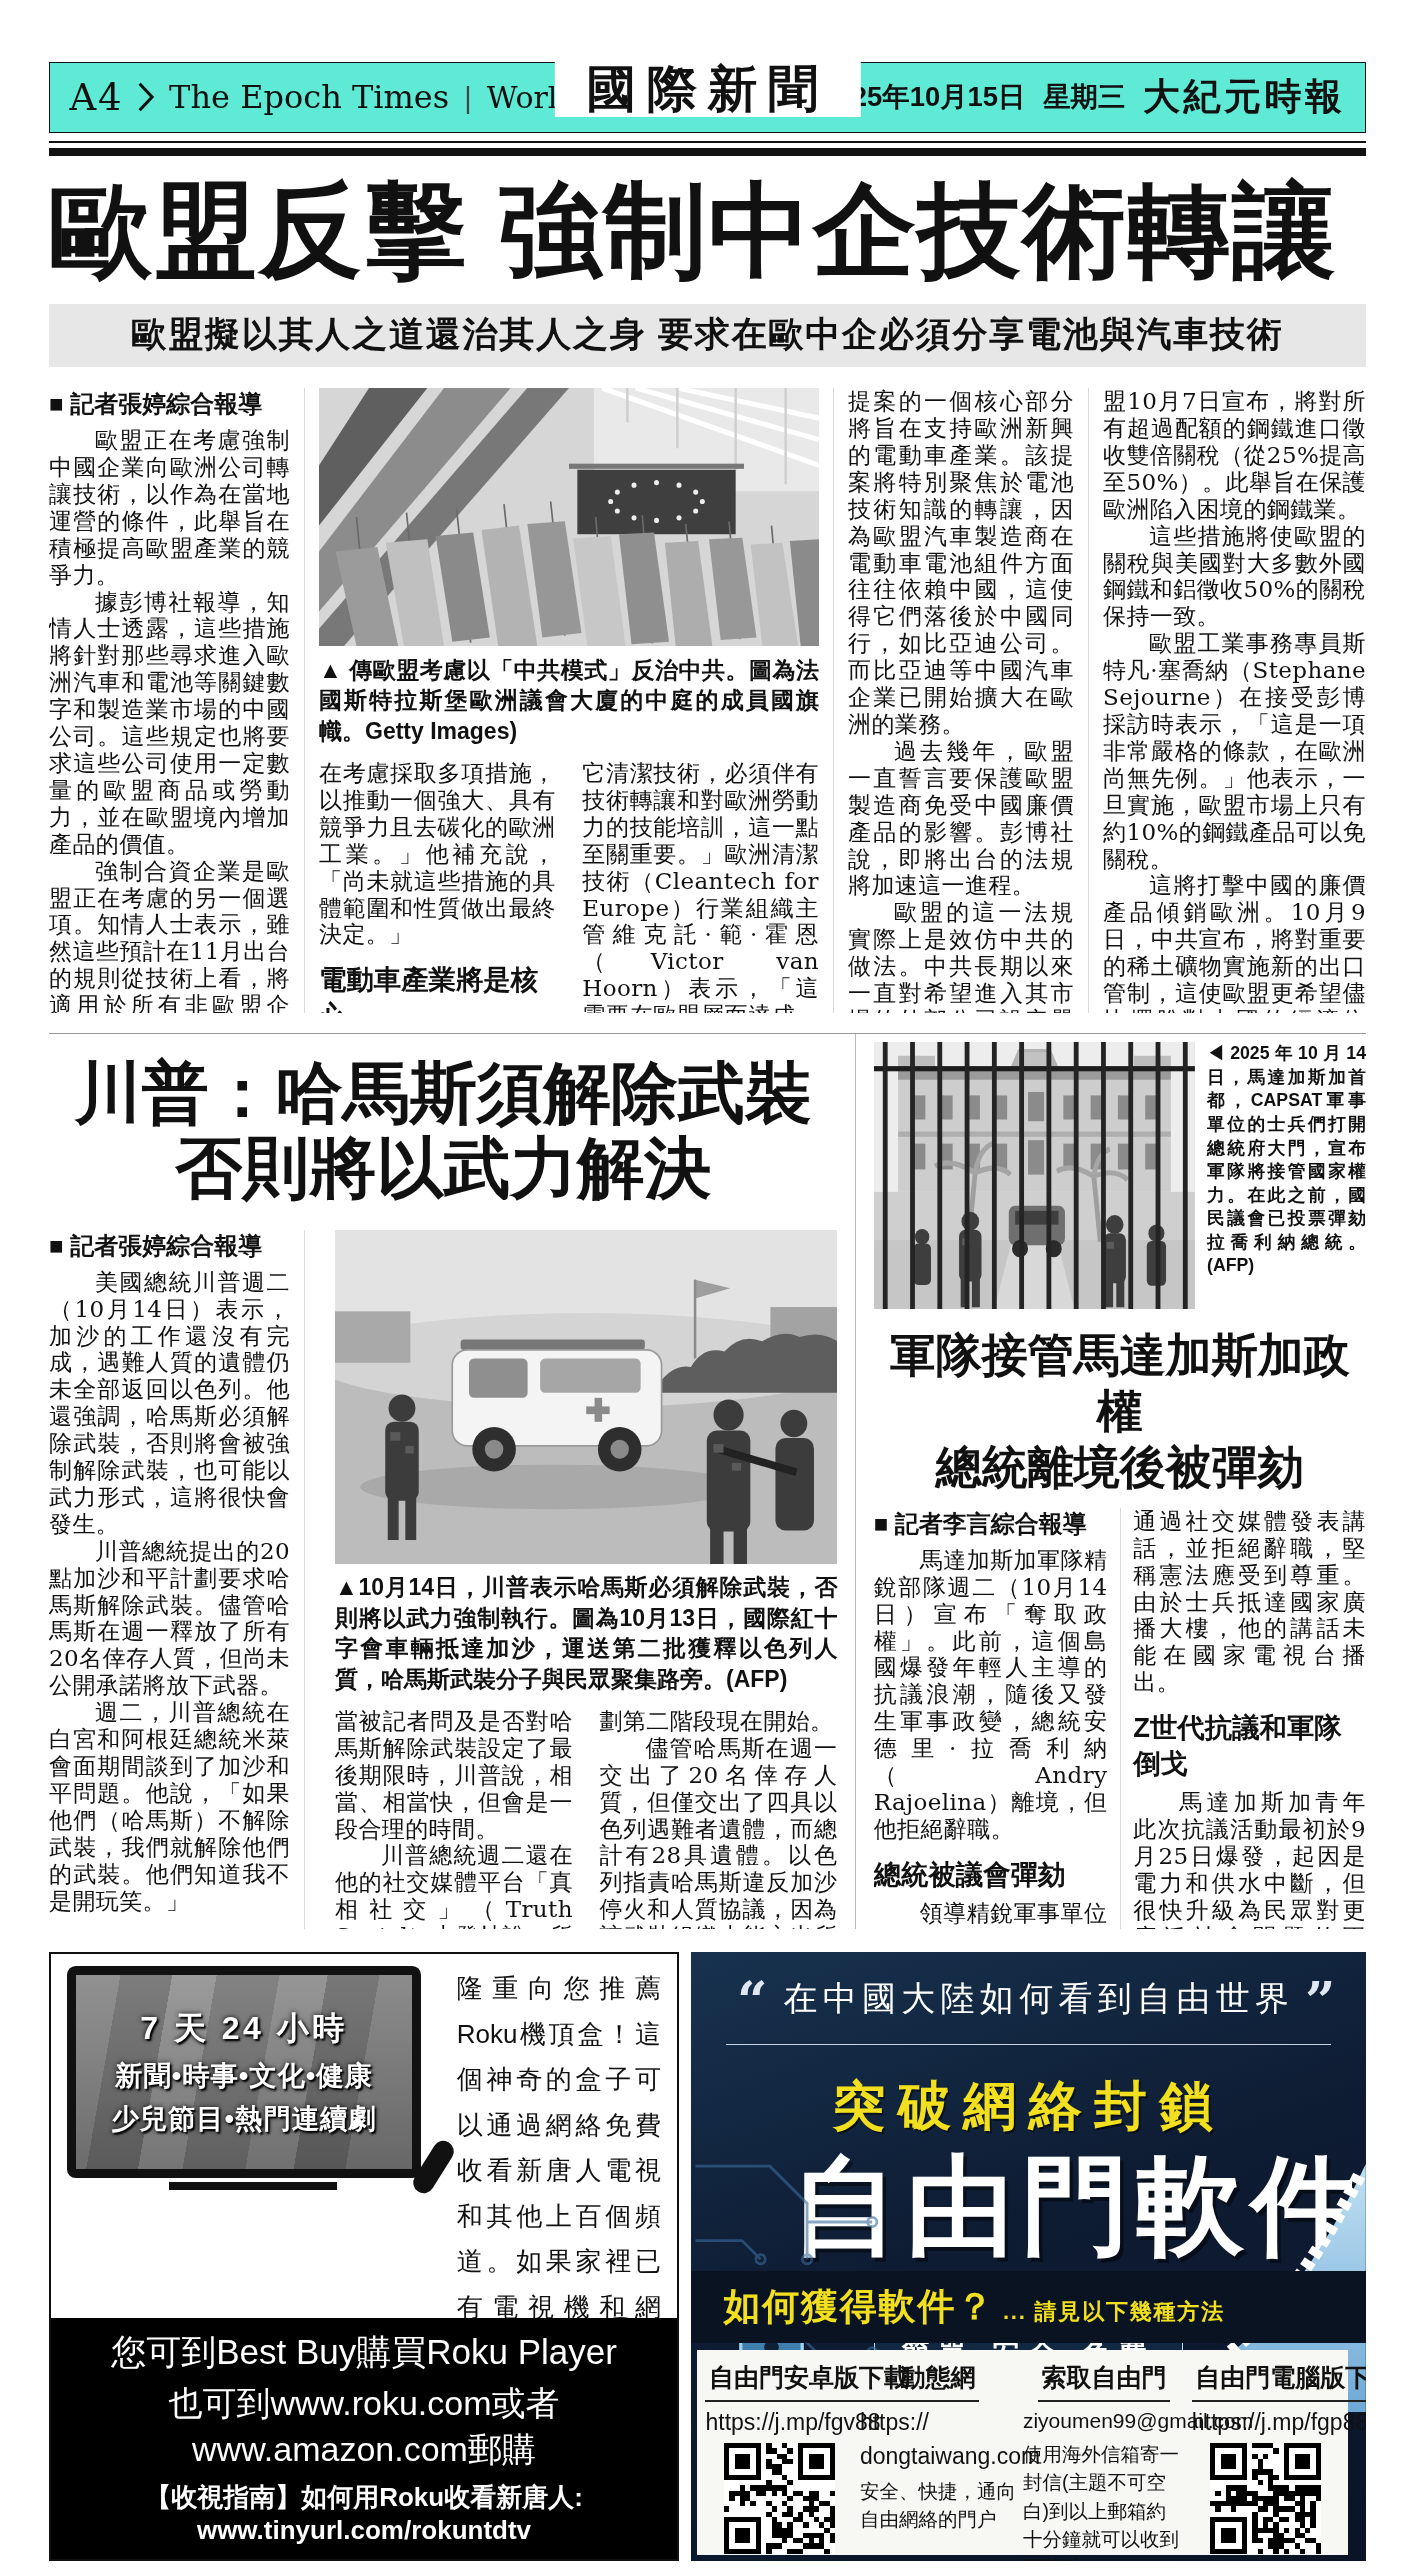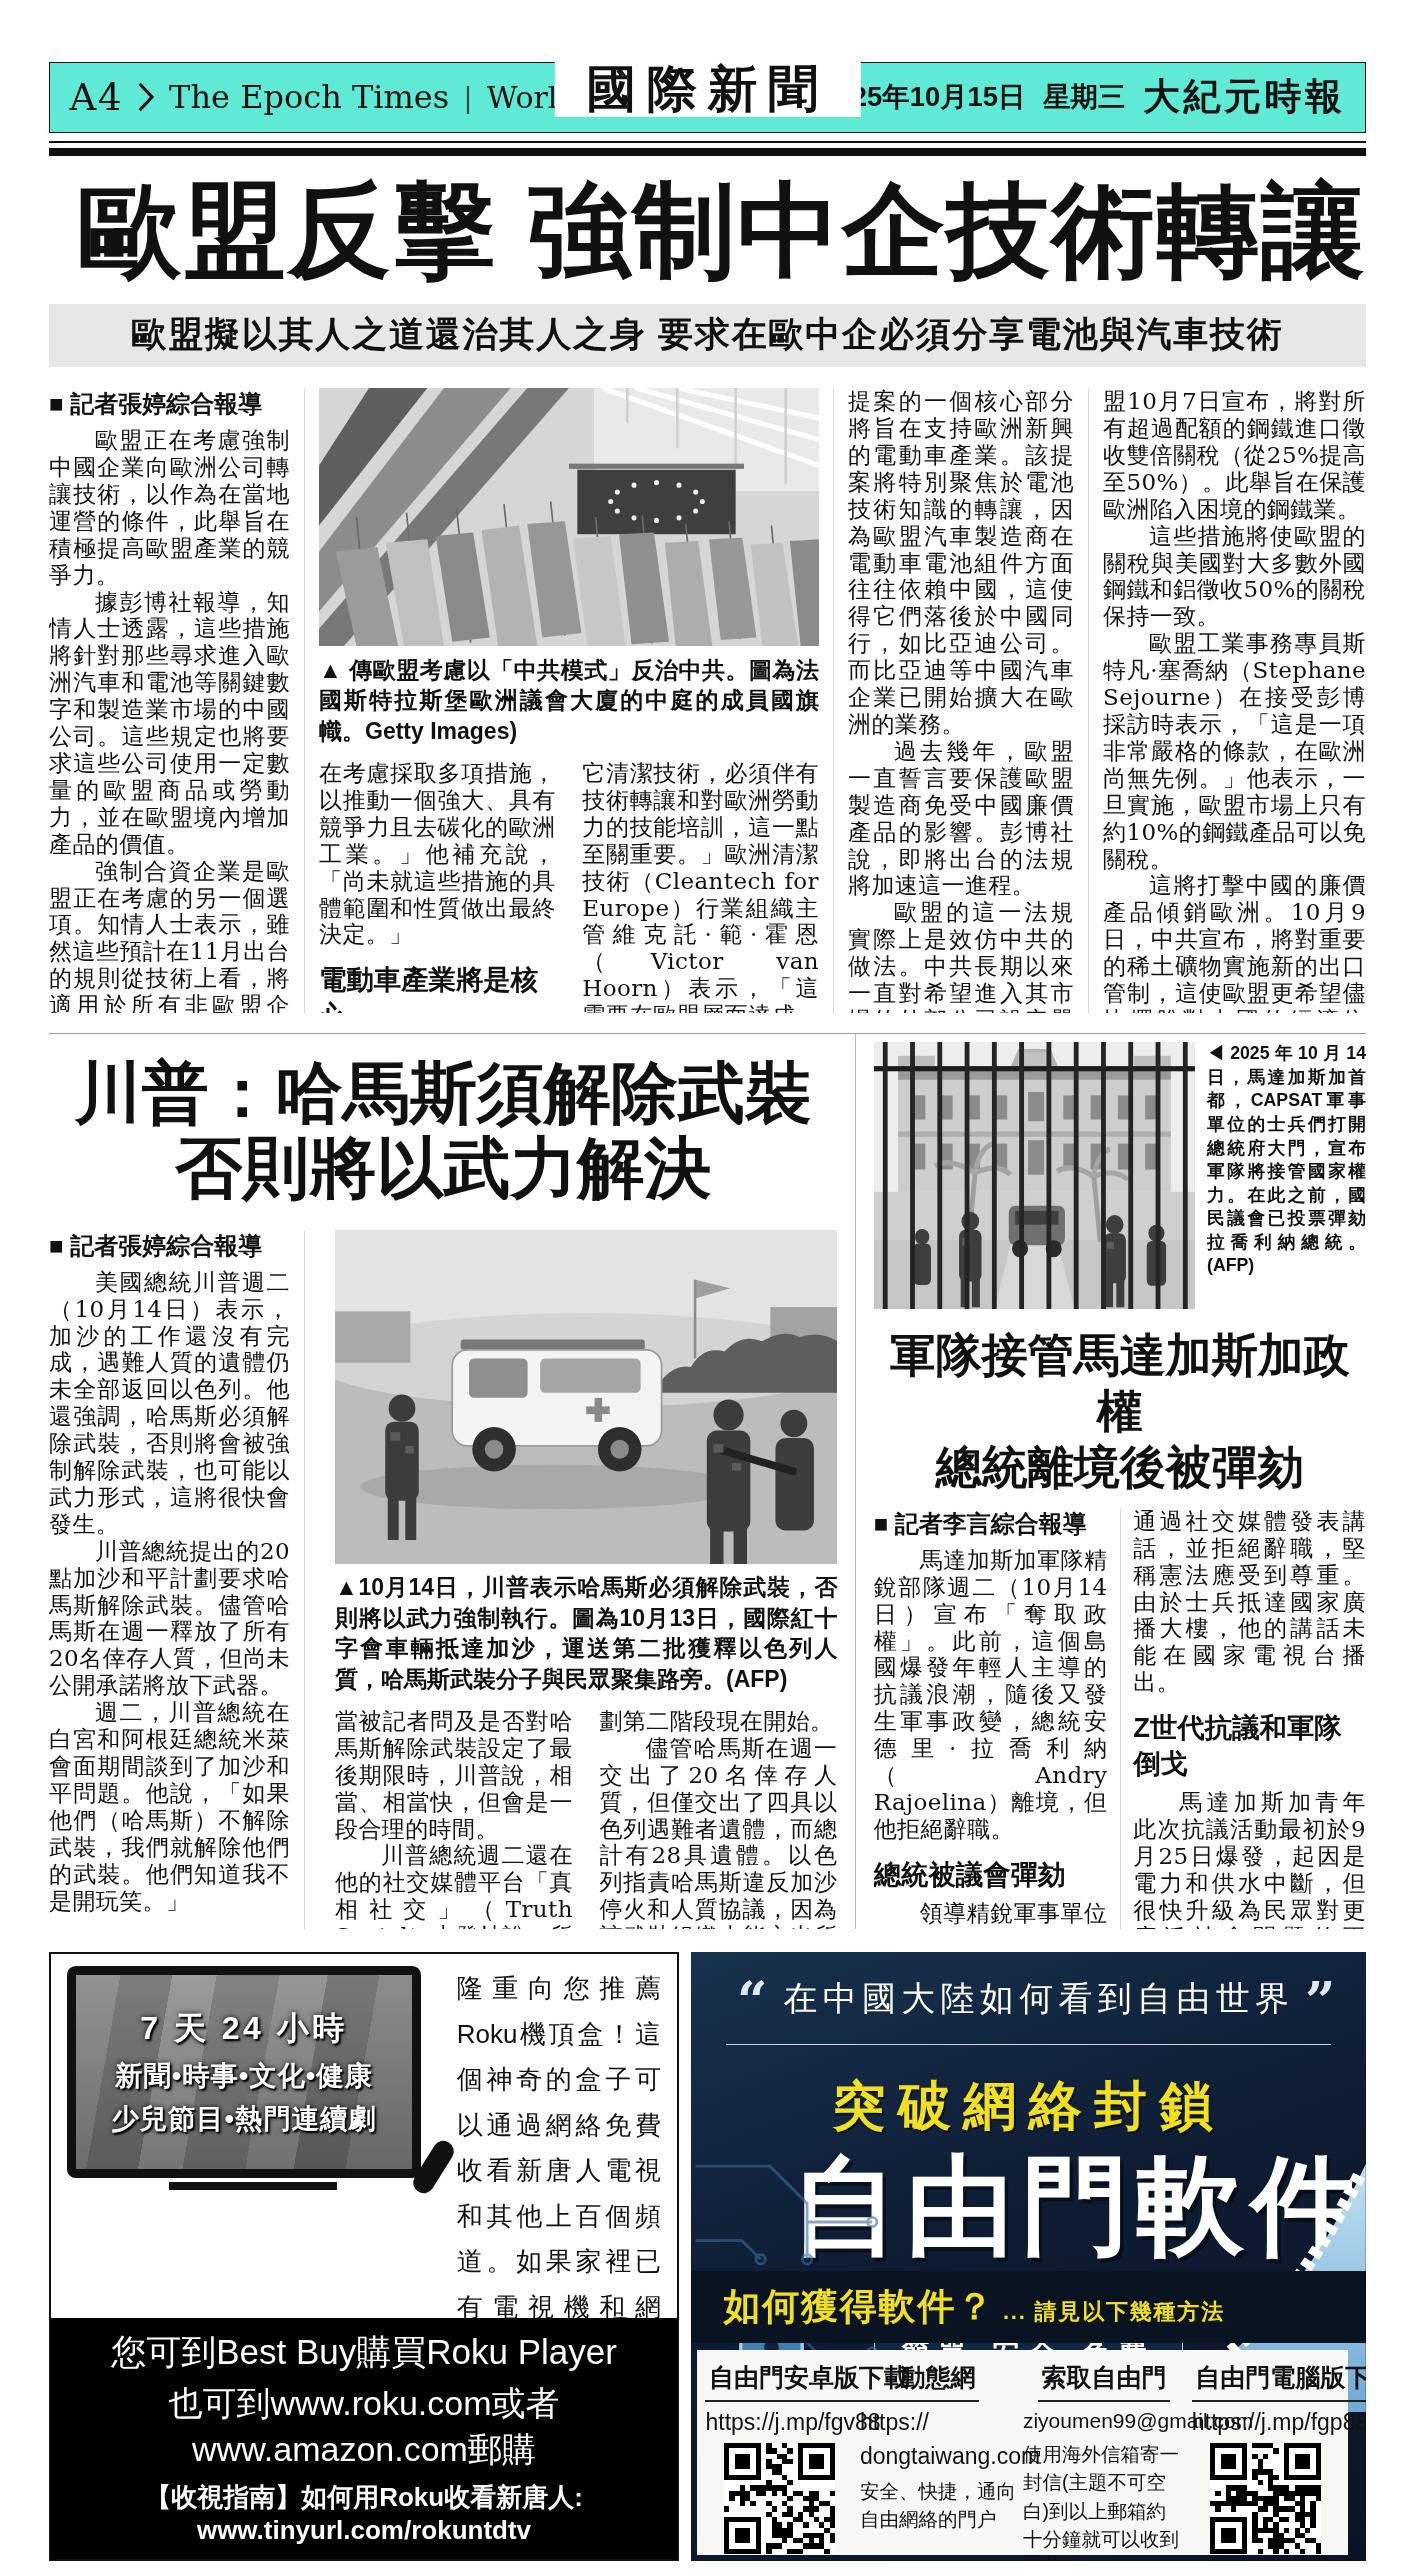--- a/index.html
+++ b/index.html
@@ -17,21 +17,21 @@
   .mast-a4{font-size:37px;letter-spacing:1.8px;}
   .mast-et{font-size:32px;}
   .mast-sep{font-size:28px;color:#444;}
   .mast-world{font-size:30px;}
   .mast-right{display:flex;align-items:center;gap:17.7px;}
   .mast-date,.mast-week{font-family:"Liberation Sans",sans-serif;font-weight:700;font-size:27.4px;}
   .mast-paper{font-size:37px;font-weight:900;letter-spacing:3.5px;}
   .double-rule{margin-top:8.8px;border-top:2.7px solid #111;border-bottom:8px solid #111;height:4.4px;}
   
   .headline-main{font-family:"Liberation Sans",sans-serif;font-weight:900;font-size:103px;
-    line-height:1.05;text-align:right;letter-spacing:1.8px;margin:21px 0 19.5px;white-space:nowrap;}
+    line-height:1.05;text-align:left;letter-spacing:1.8px;margin:21px 0 19.5px;white-space:nowrap;}
   .subband{background:#e7e7e7;text-align:center;font-family:"Liberation Sans",sans-serif;
     font-weight:700;font-size:35px;padding:7px 0 8.8px;letter-spacing:1.8px;}
   .art1{display:grid;grid-template-columns:255px 529px 255px 1fr;margin-top:21px;height:625px;overflow:hidden;}
   .col{padding:0 14px;min-width:0;}
   .col:first-child{padding-left:0;}
   .col:last-child{padding-right:0;}
   .col + .col{border-left:0.9px solid #d9d9d9;}
   .byline{font-family:"Liberation Sans",sans-serif;font-weight:700;font-size:24px;margin:0 0 7px;}
   .para{font-size:23px;line-height:1.17;text-align:justify;margin:0;text-indent:2em;letter-spacing:0.4px;}
   .para.noind{text-indent:0;}

